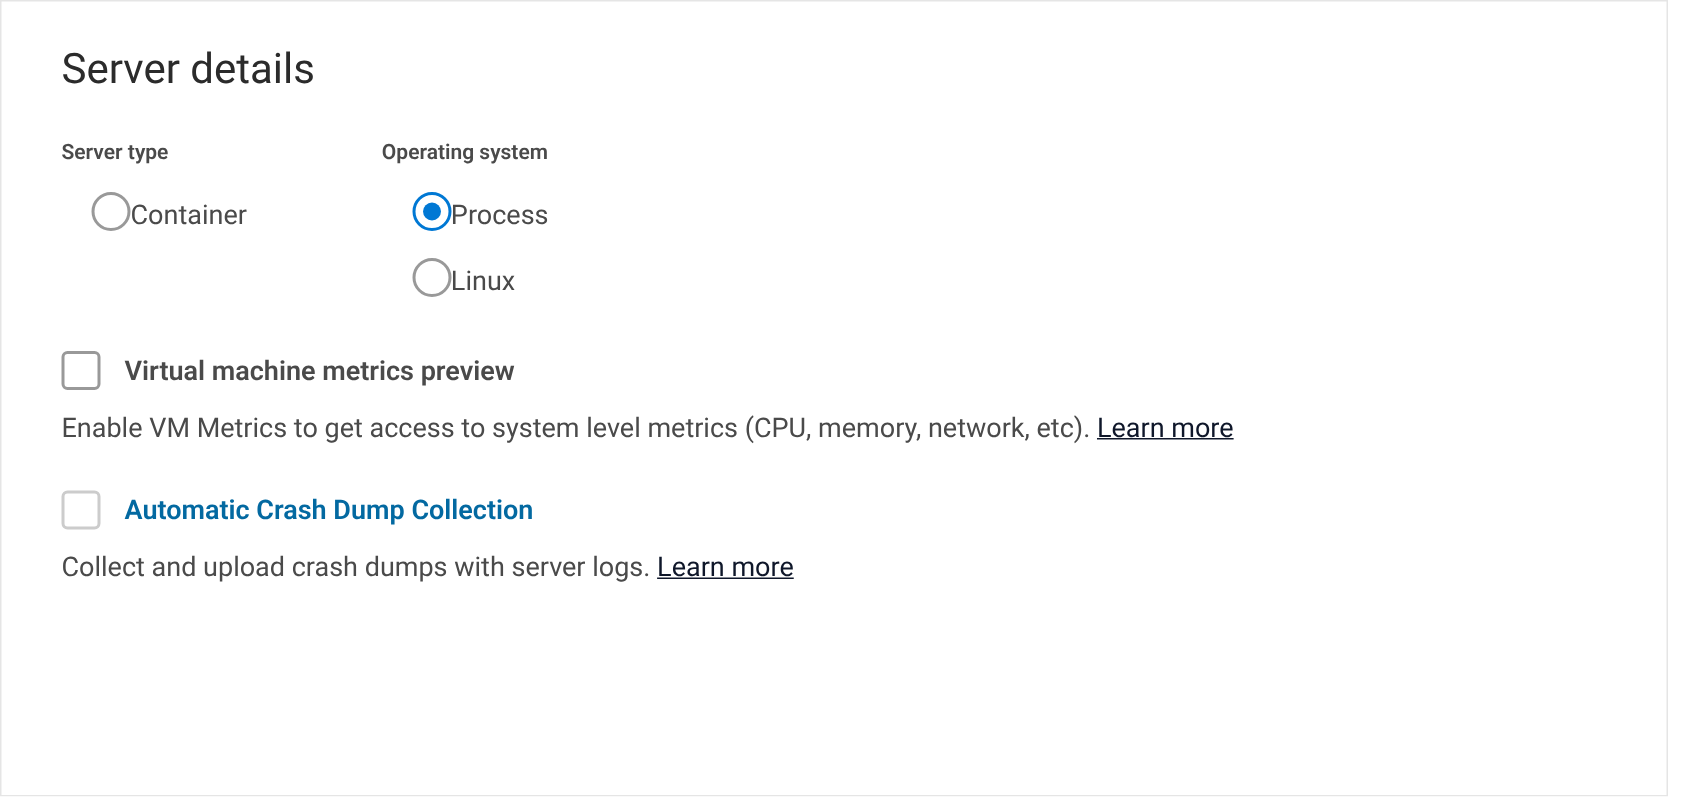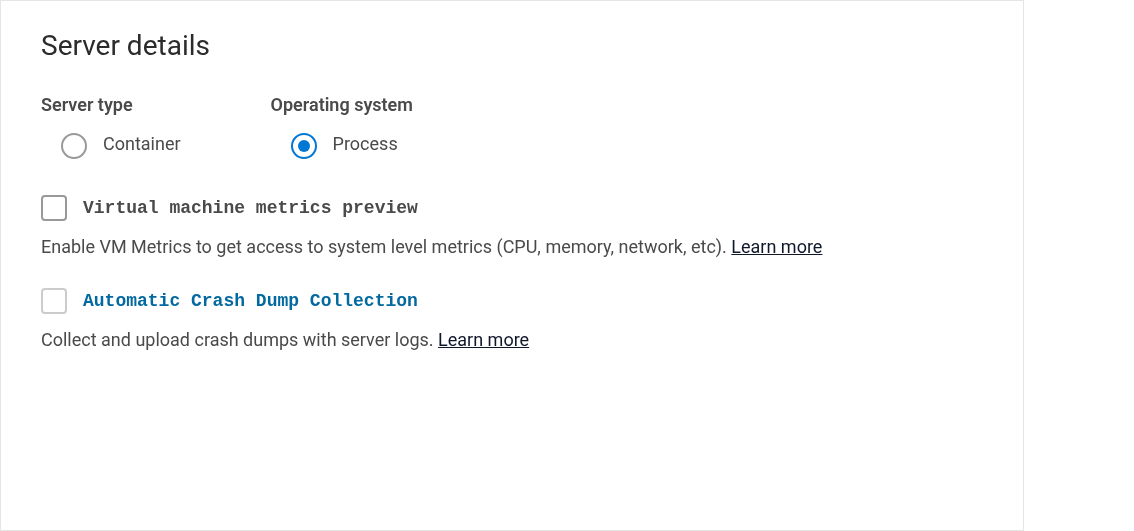--- a/index.html
+++ b/index.html
@@ -7,51 +7,50 @@
       margin: 0;
       padding: 0;
     }
     body {
       font-family: -apple-system, BlinkMacSystemFont, "Segoe UI", Roboto, "Helvetica Neue", Arial, sans-serif;
       background: #fff;
       color: #333;
     }
     .panel {
       border: 1px solid #e5e5e5;
-      width: 1024px;
+      width: 1112px;
       height: 531px;
       padding: 28px 40px;
     }
     .section-title {
       font-size: 28px;
       font-weight: 400;
       color: #2b2b2b;
       margin-bottom: 32px;
     }
     .columns {
       display: flex;
       gap: 90px;
       margin-bottom: 36px;
     }
     .column-label {
-      font-size: 18px;
+      font-size: 14px;
       font-weight: 600;
       color: #4a4a4a;
       margin-bottom: 18px;
     }
     .radio-group {
       display: flex;
       flex-direction: column;
       gap: 18px;
       padding-left: 20px;
     }
     .radio-item {
       display: flex;
-      align-items: flex-start;
-      gap: 16px;
+      align-items: flex-end;
       cursor: pointer;
     }
     .radio-circle {
       width: 26px;
       height: 26px;
       border-radius: 50%;
       border: 2px solid #999;
       position: relative;
       flex-shrink: 0;
     }
@@ -91,21 +90,20 @@
       cursor: pointer;
     }
     .checkbox-box.disabled {
       border-color: #ccc;
       cursor: default;
     }
     .checkbox-label {
       font-size: 18px;
       font-weight: 600;
       color: #4a4a4a;
-      font-family: Liberation Mono, monospace;
     }
     .checkbox-label.disabled {
       color: #0369a1;
     }
     .description {
       font-size: 18px;
       color: #4a4a4a;
       line-height: 1.5;
     }
     .learn-more {
@@ -131,20 +129,24 @@
       </div>
     </div>
 
     <div class="column">
       <div class="column-label">Operating system</div>
       <div class="radio-group">
         <div class="radio-item">
           <div class="radio-circle selected"></div>
           <span class="radio-label">Process</span>
         </div>
+        <div class="radio-item">
+          <div class="radio-circle"></div>
+          <span class="radio-label">Linux</span>
+        </div>
       </div>
     </div>
   </div>
 
   <div class="checkbox-section">
     <div class="checkbox-row">
       <div class="checkbox-box"></div>
       <span class="checkbox-label">Virtual machine metrics preview</span>
     </div>
     <div class="description">

